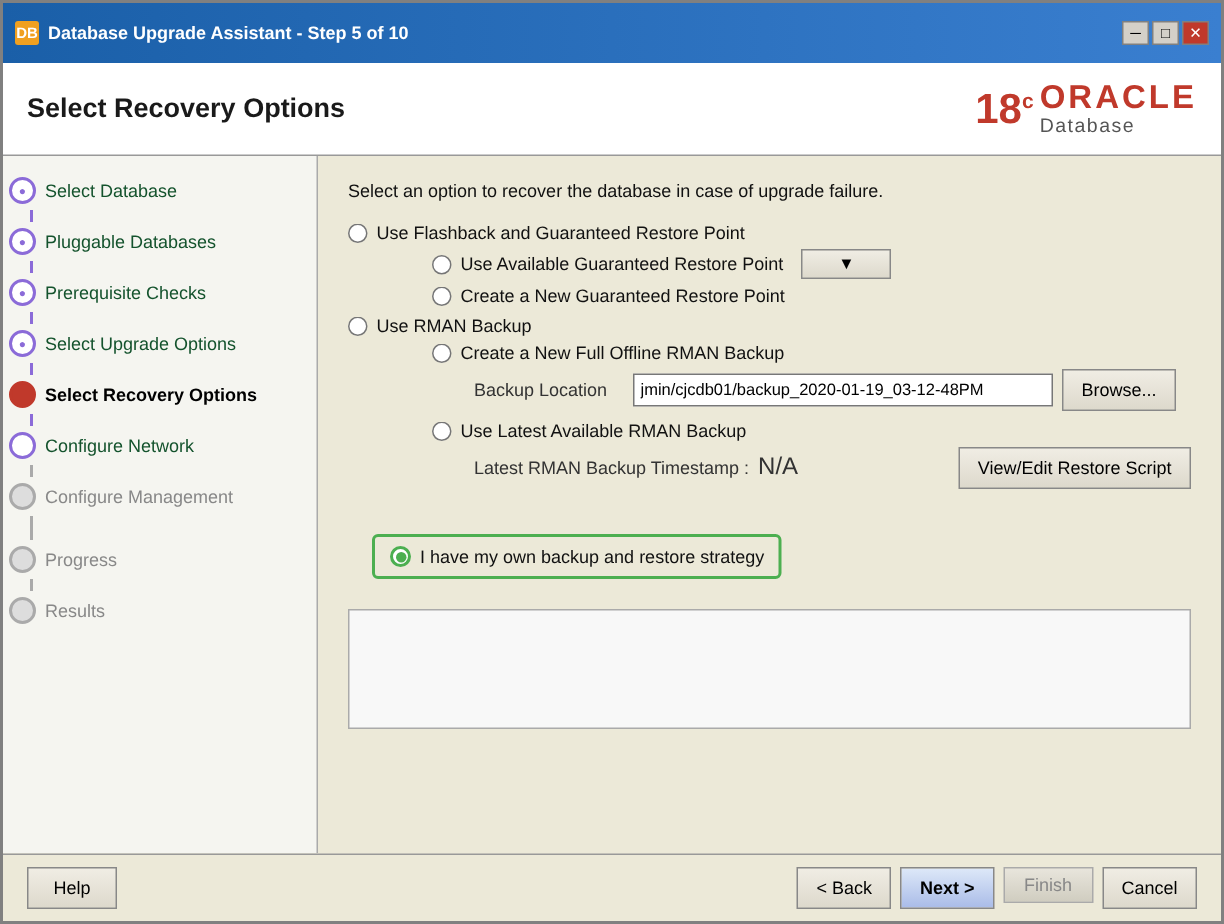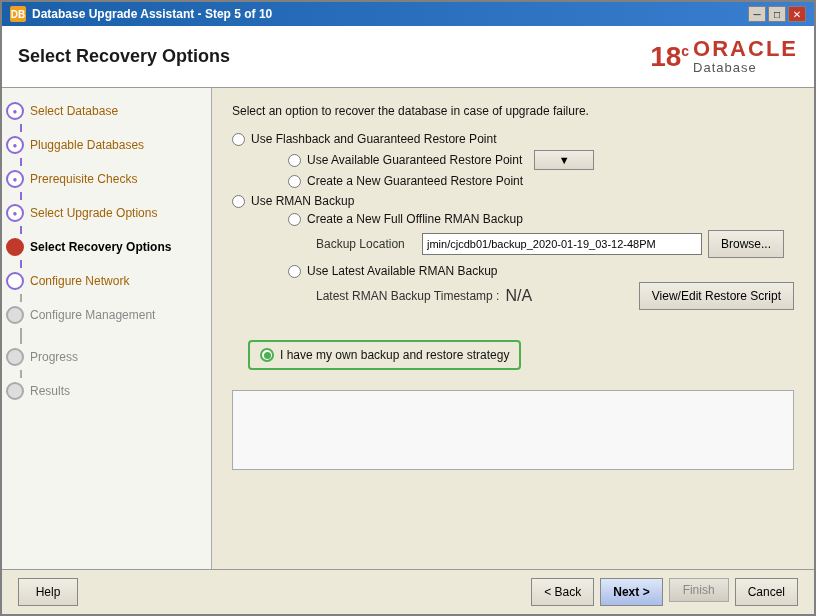--- a/index.html
+++ b/index.html
@@ -19,21 +19,21 @@
       display: flex;
       flex-direction: column;
     }
     .title-bar {
       background: linear-gradient(to right, #1a5fa8, #3a7fd0);
       color: white;
       padding: 4px 8px;
       display: flex;
       align-items: center;
       justify-content: space-between;
-      height: 24px;
+      height: 40px;
       flex-shrink: 0;
     }
     .title-bar-left {
       display: flex;
       align-items: center;
       gap: 6px;
     }
     .title-bar-icon {
       width: 16px;
       height: 16px;
@@ -155,21 +155,21 @@
       content: '●';
       color: #8B6BD8;
       font-size: 8px;
     }
     .sidebar-item .step-indicator.inactive {
       border-color: #aaa;
       background: #ddd;
     }
     .sidebar-item-label {
       font-size: 12px;
-      color: #a16207;
+      color: #14532d;
       text-decoration: none;
     }
     .sidebar-item-label.active {
       color: #000;
       font-weight: bold;
       text-decoration: none;
     }
     .sidebar-item-label.inactive {
       color: #888;
       text-decoration: none;

